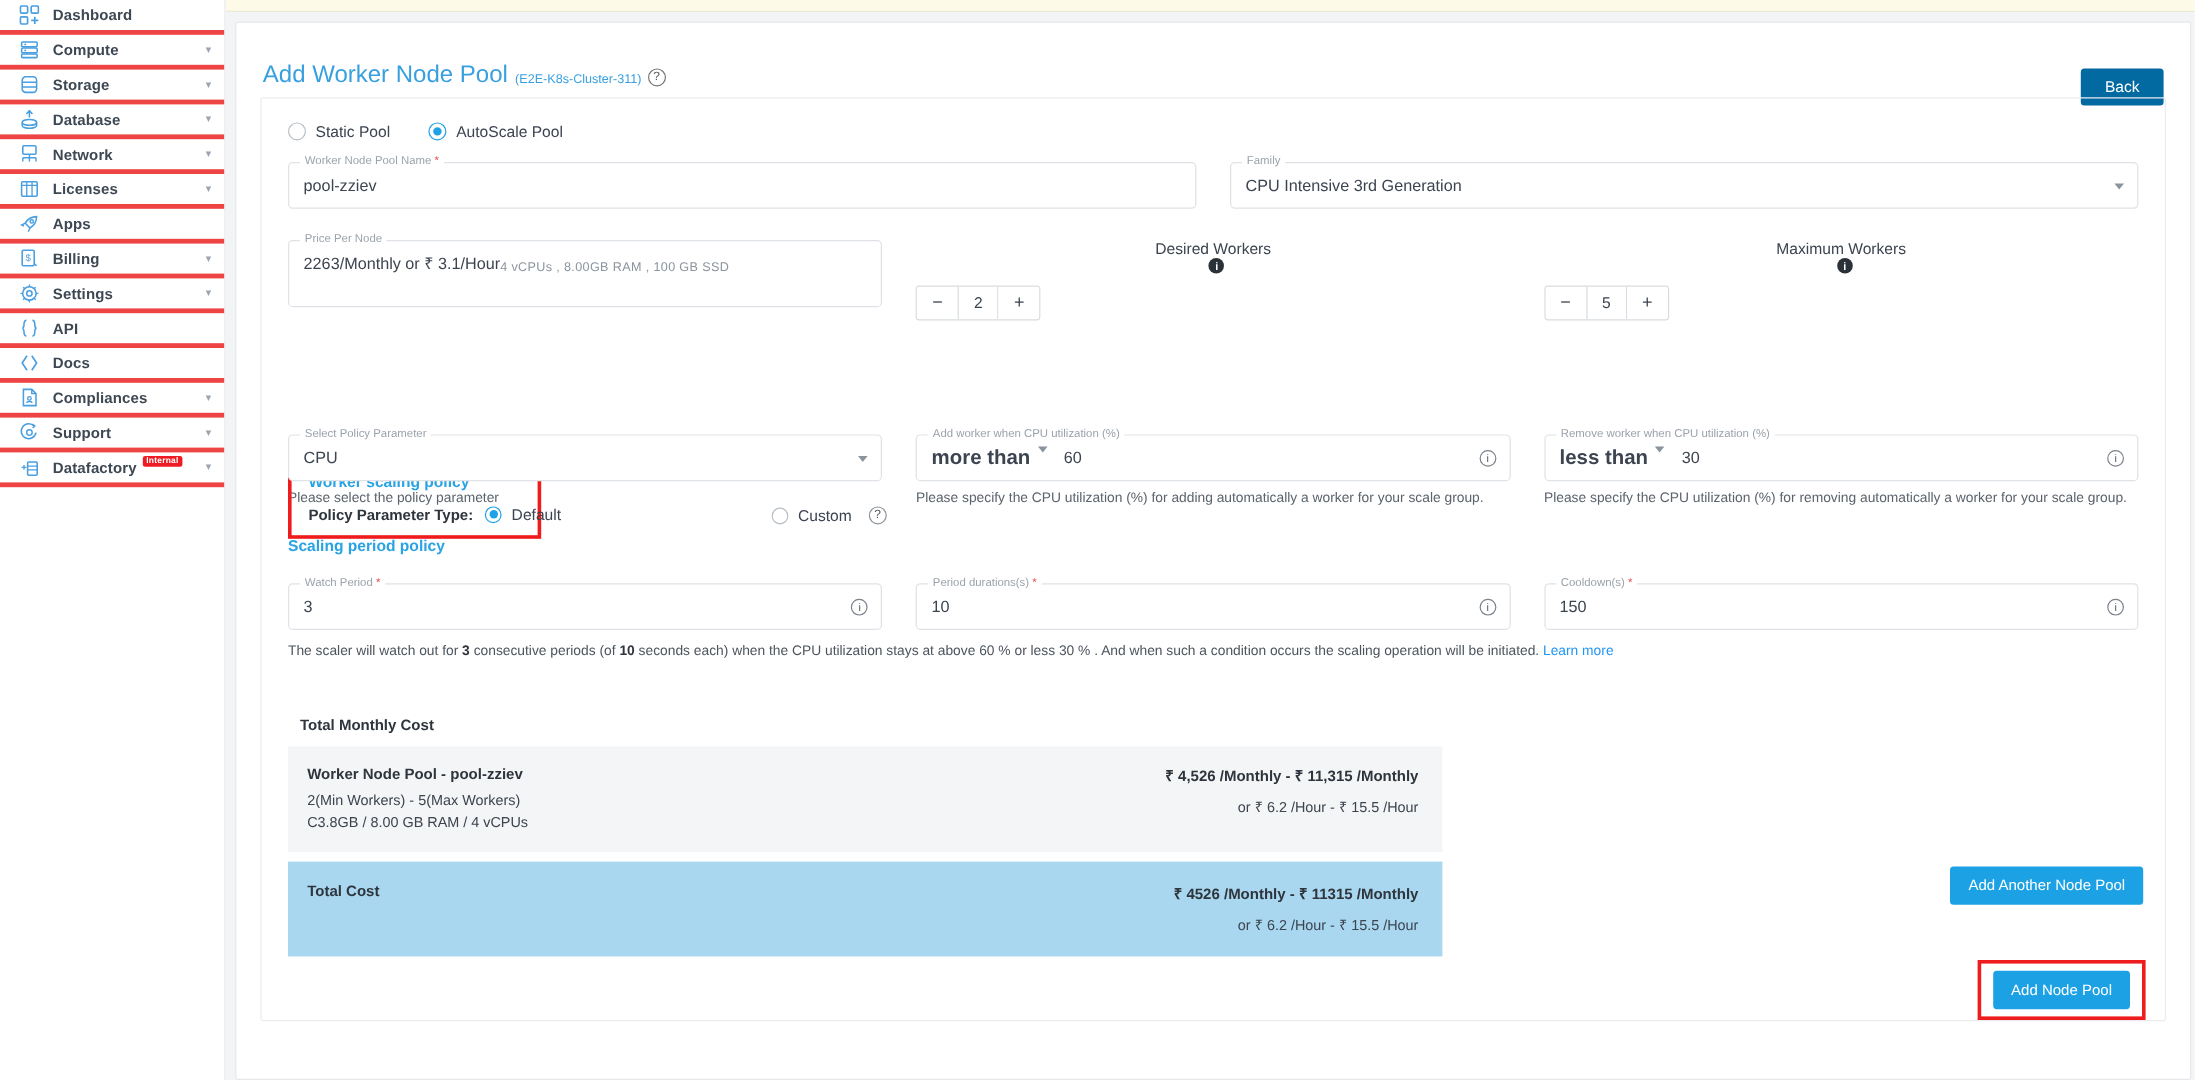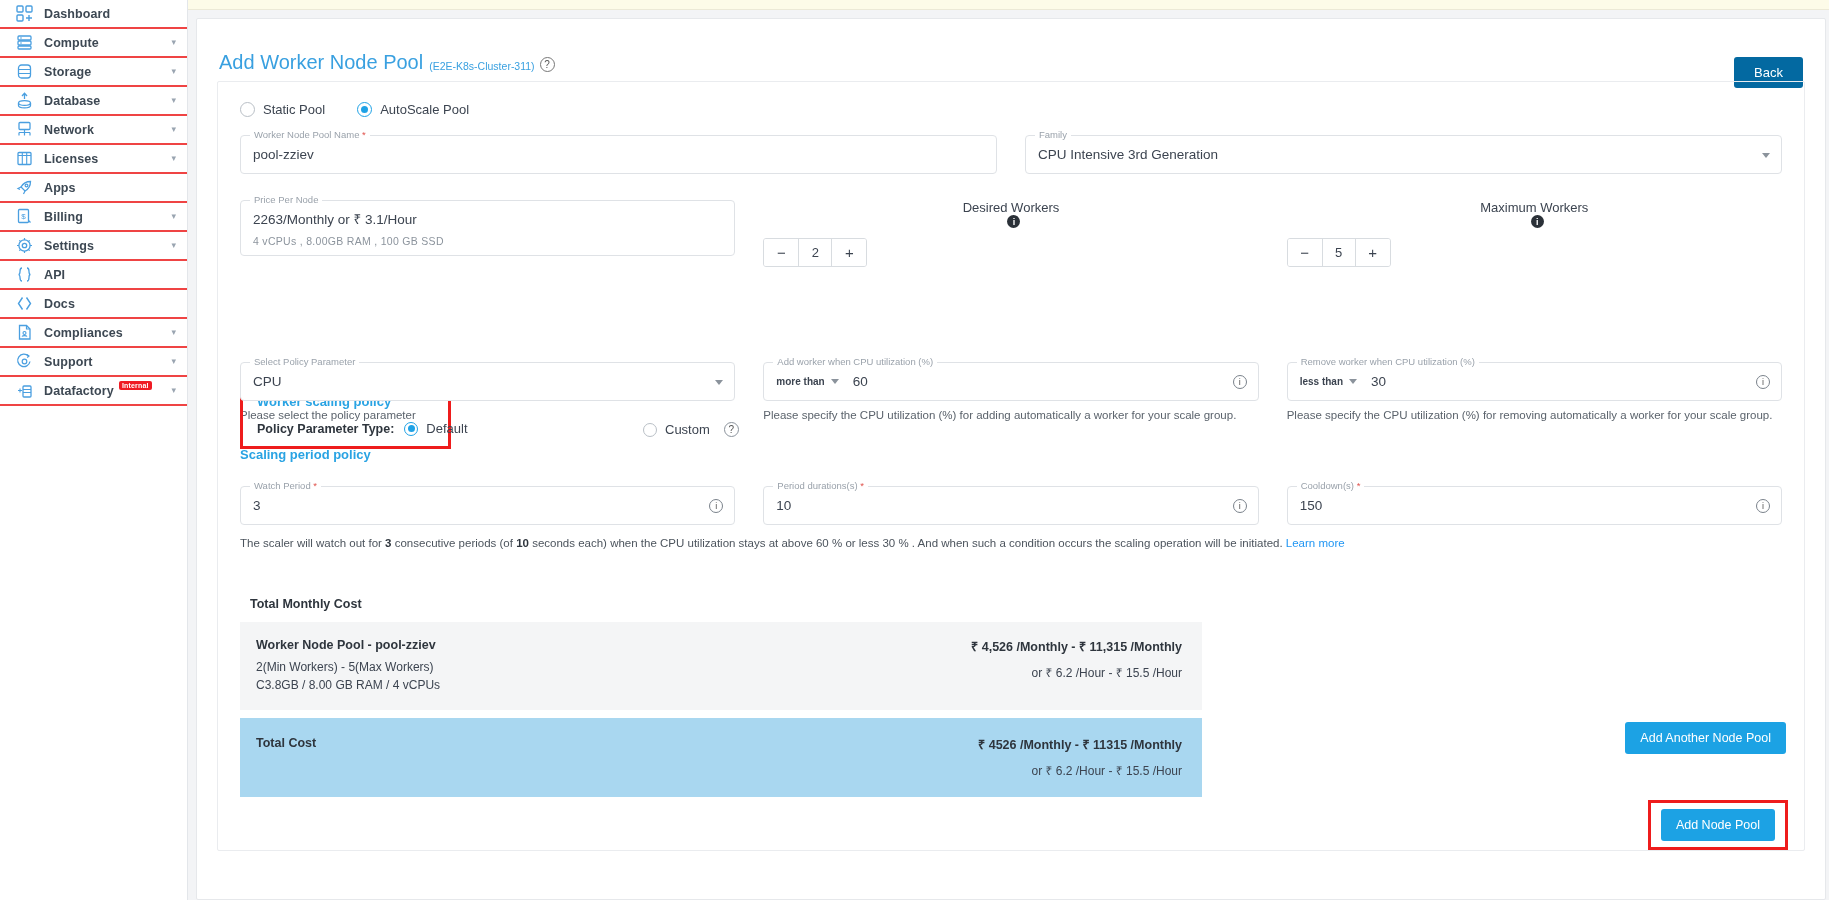--- a/index.html
+++ b/index.html
@@ -21,21 +21,21 @@
     height: 900px;
     background: #fff;
     border-right: 1px solid #e3e6ea;
     overflow: hidden;
   }
   .nav-item {
     display: flex;
     align-items: center;
     height: 29px;
     padding: 0 11px 0 14px;
-    border-bottom: 2px solid #ef4444;
+    border-bottom: 4px solid #ef4444;
     cursor: pointer;
     position: relative;
   }
   .nav-ico {
     width: 20px; height: 20px;
     margin-right: 10px;
     flex: 0 0 20px;
     display: flex; align-items: center; justify-content: center;
     color: #4a9fe0;
   }
@@ -180,21 +180,21 @@
   .field {
     position: relative;
     border: 1px solid #dfe2e6;
     border-radius: 4px;
     height: 39px;
     padding: 0 12px;
     display: flex;
     align-items: center;
     background: #fff;
   }
-  .field.tall { height: 56px; align-items: flex-start; padding-top: 9px; flex-direction: column; }
+  .field.tall { height: 56px; align-items: flex-start; padding-top: 9px; flex-direction: row; }
   .flegend {
     position: absolute;
     top: -7px; left: 9px;
     background: #fff;
     padding: 0 4px;
     font-size: 9.5px;
     color: #9aa2ab;
     white-space: nowrap;
   }
   .req { color: #e0544e; }
@@ -214,25 +214,24 @@
     right: 11px; top: 50%; margin-top: -7px;
     width: 14px; height: 14px;
     border-radius: 50%;
     border: 1px solid #7a828b;
     color: #555;
     font-size: 9px;
     display: flex; align-items: center; justify-content: center;
     cursor: pointer;
   }
   .prefix-sel {
-    font-size: 10px;
+    font-size: 17px;
     font-weight: bold;
     color: #3c4450;
     display: inline-flex;
-    align-items: center;
     margin-right: 14px;
   }
   .prefix-sel .tri {
     margin-left: 6px;
     width: 0; height: 0;
     border-left: 4px solid transparent;
     border-right: 4px solid transparent;
     border-top: 5px solid #8b939c;
   }
   .hint {

